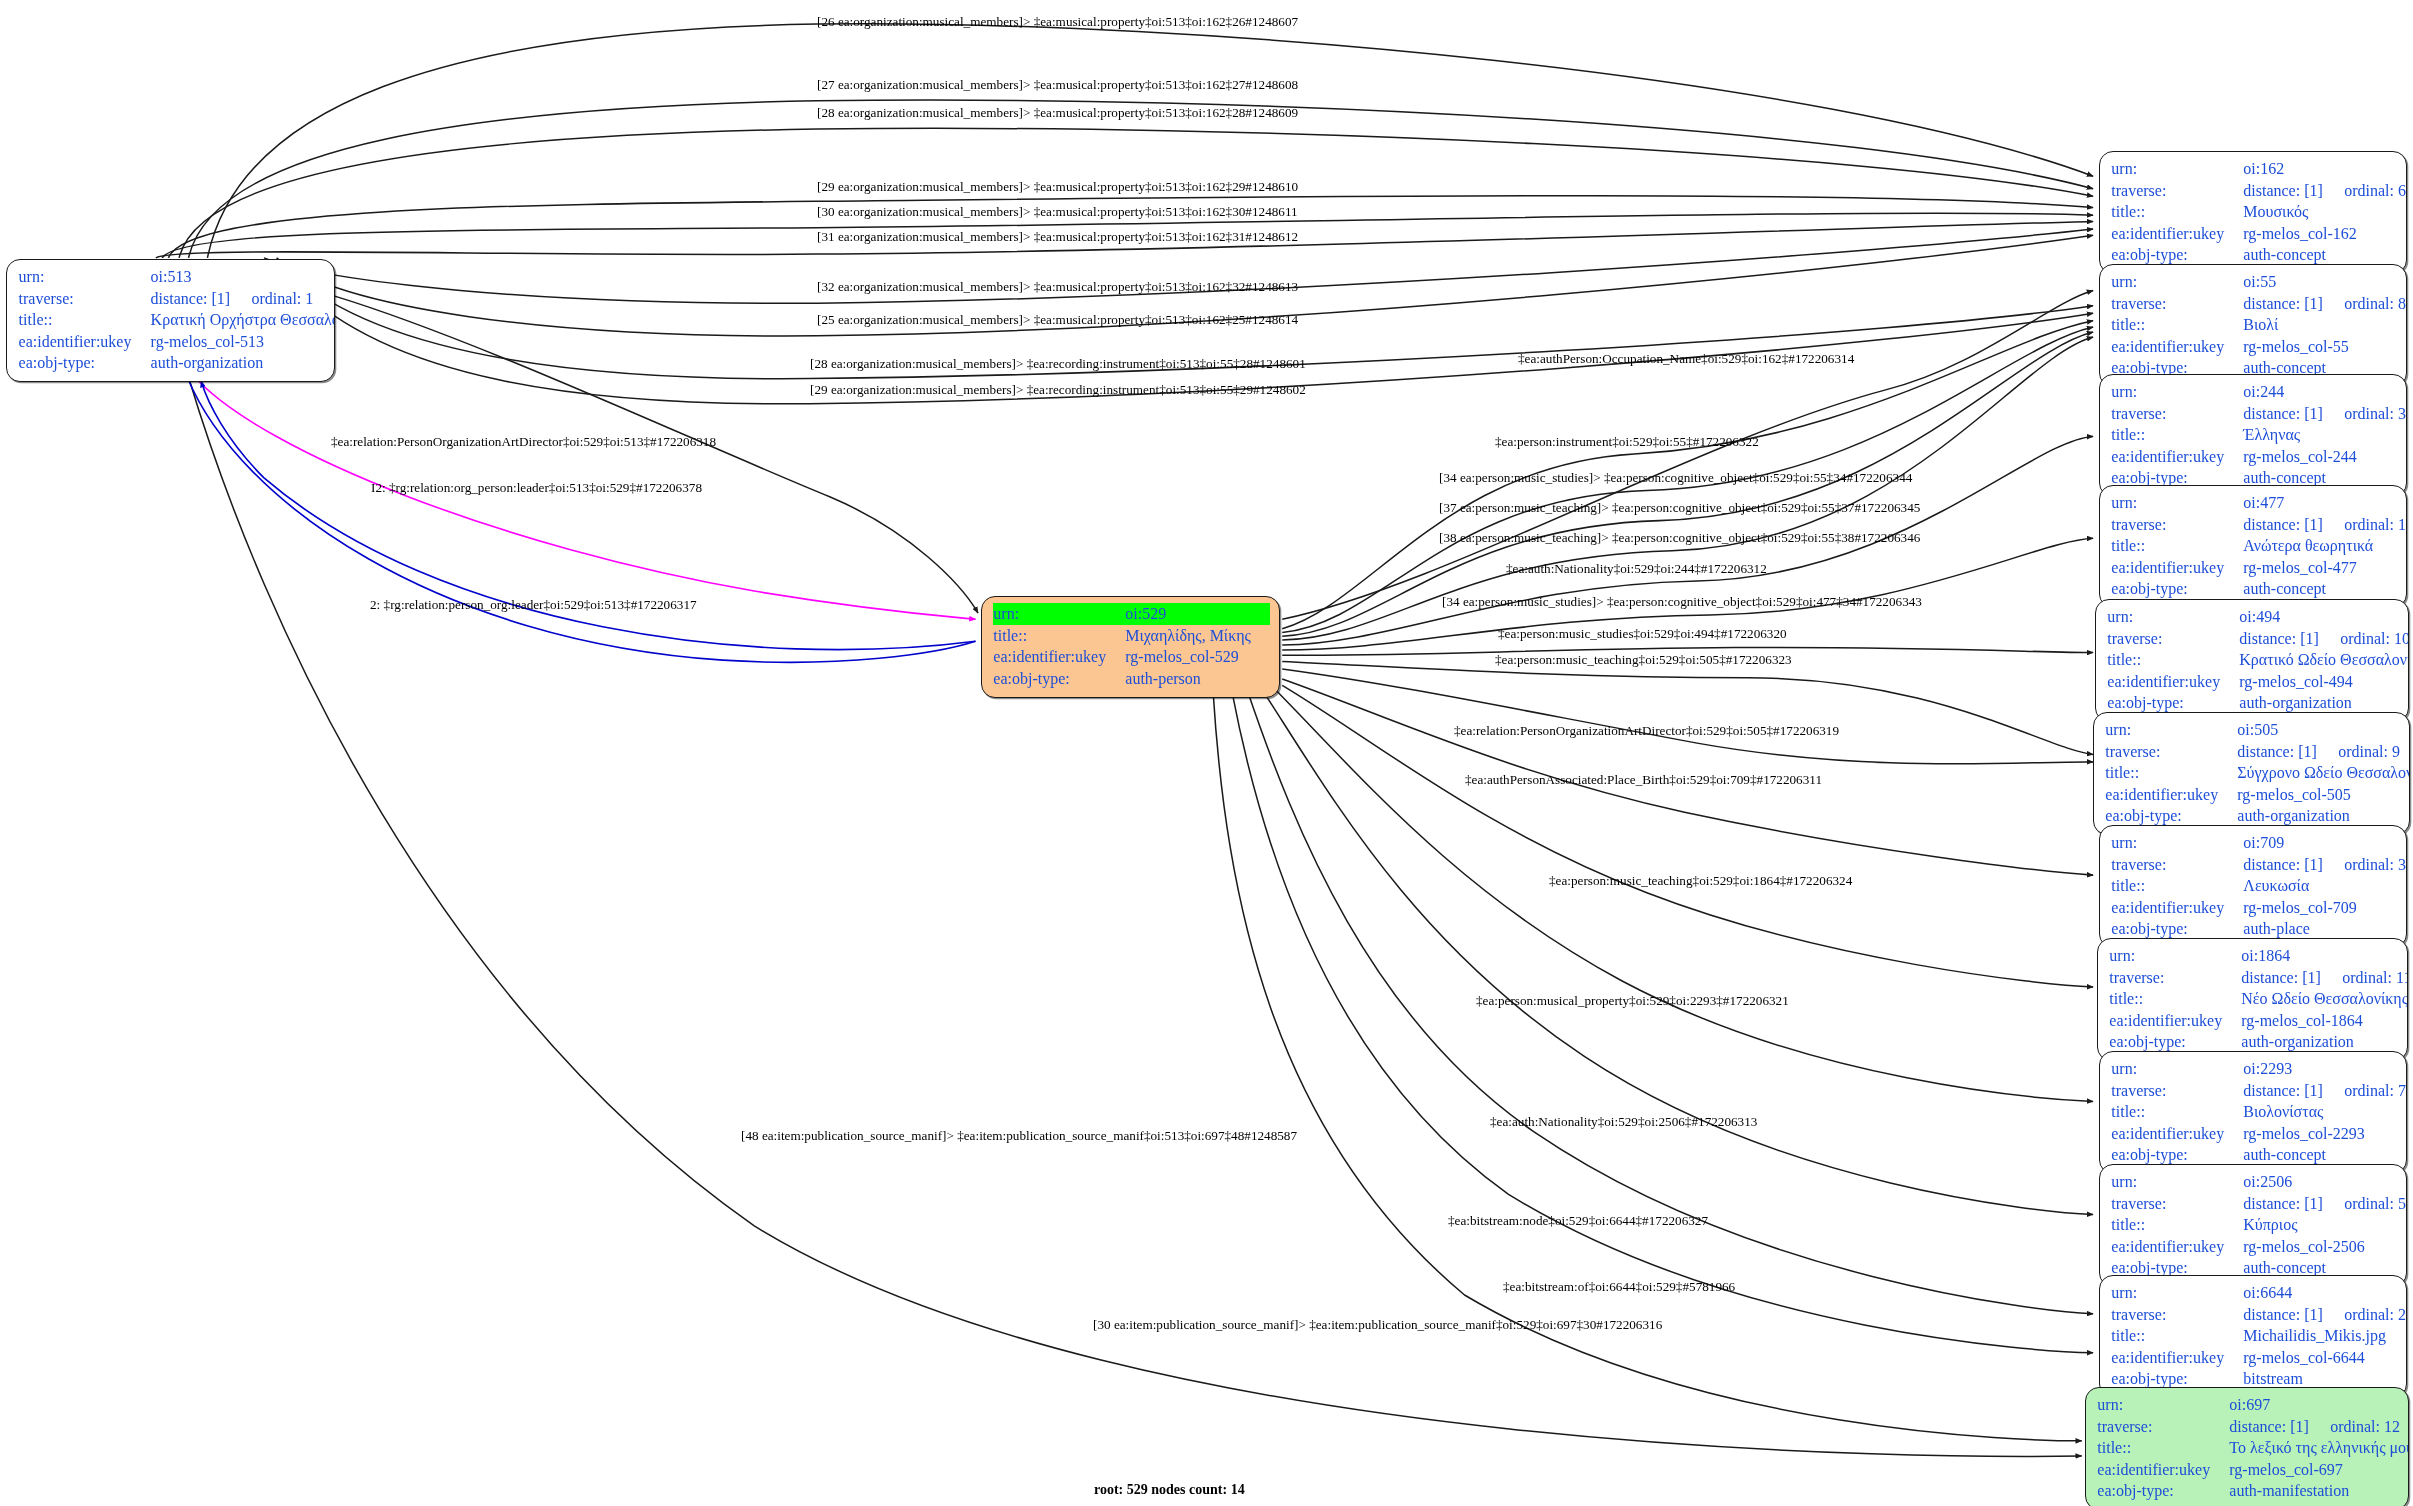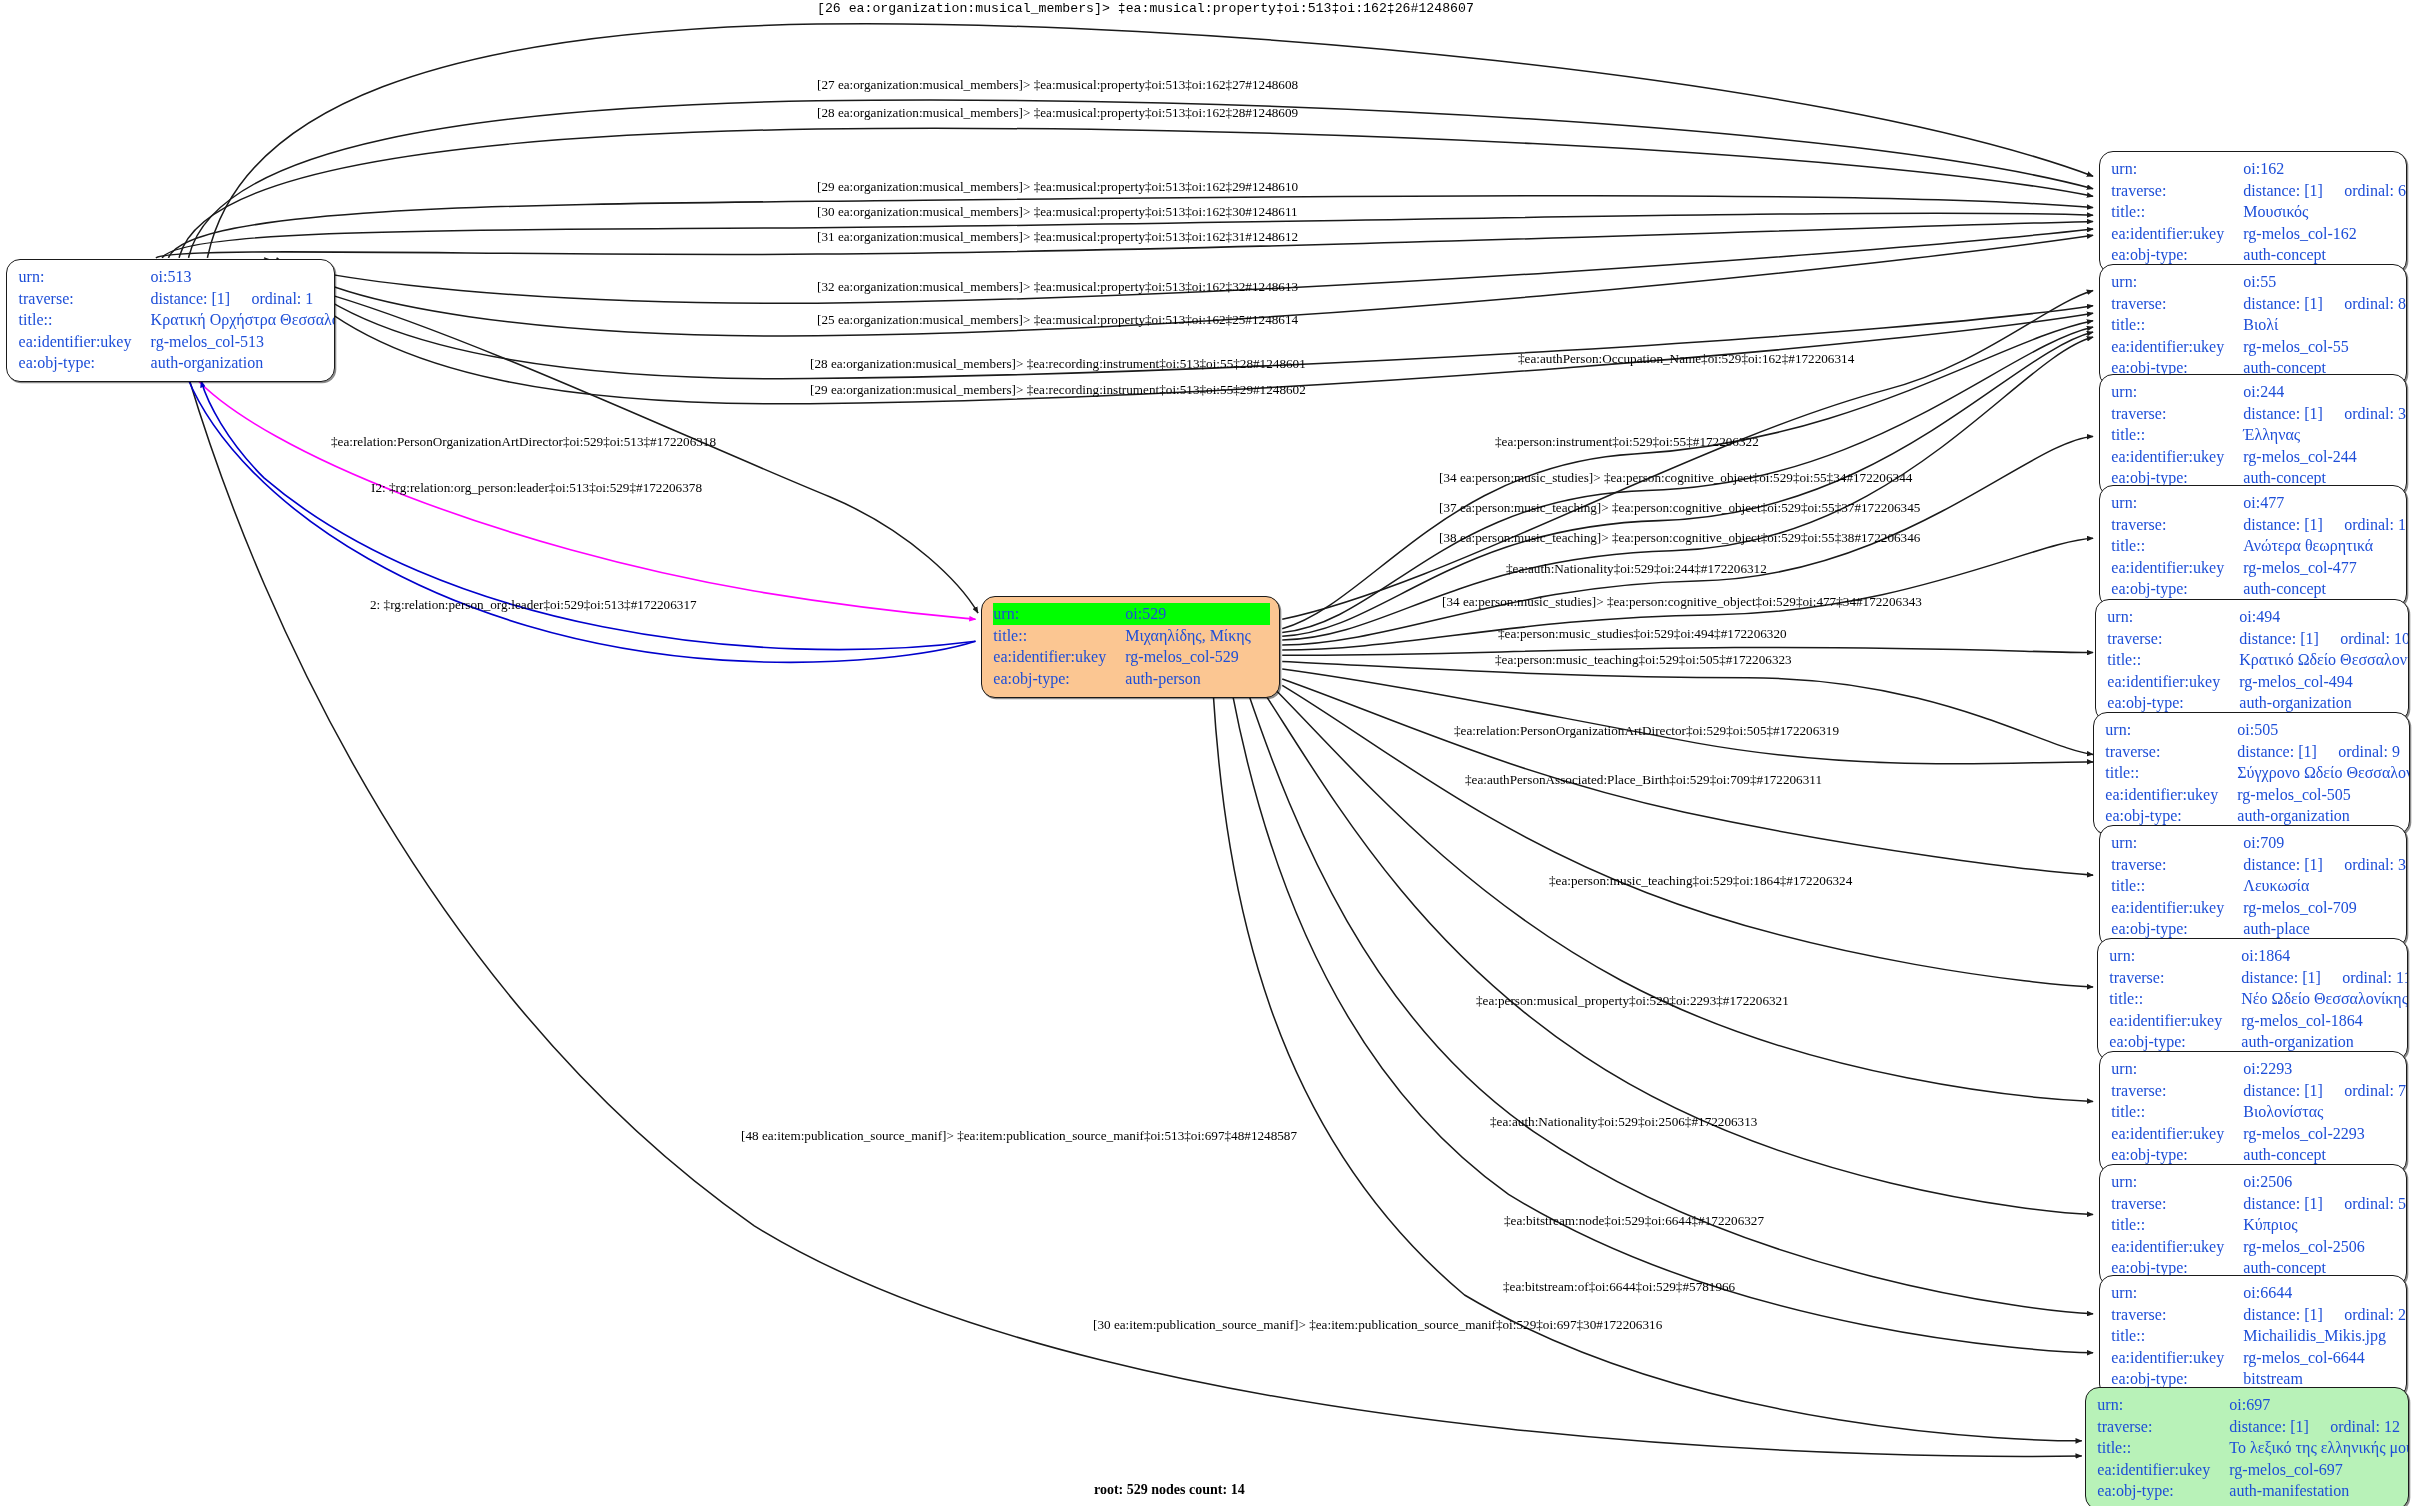--- a/index.html
+++ b/index.html
@@ -447,21 +447,21 @@
         <div class="row ">
           <span class="key">ea:obj-type:</span>
           <span class="val">auth-manifestation</span>
         </div>
       </div>
     </div>
 
   <div class="caption" style="left:1094px; top:1482px;">root: 529 nodes count: 14</div>
 
   <div id="label-host">
-      <div class="edge-label" style="left: 817px; top: 1px; font-family: Liberation Mono, monospace;">[26 ea:organization:musical_members]&gt; ‡ea:musical:property‡oi:513‡oi:162‡26#1248607</div>
+      <div class="edge-label" style="left: 817px; top: 14px;">[26 ea:organization:musical_members]&gt; ‡ea:musical:property‡oi:513‡oi:162‡26#1248607</div>
       <div class="edge-label" style="left: 817px; top: 77px;">[27 ea:organization:musical_members]&gt; ‡ea:musical:property‡oi:513‡oi:162‡27#1248608</div>
       <div class="edge-label" style="left: 817px; top: 105px;">[28 ea:organization:musical_members]&gt; ‡ea:musical:property‡oi:513‡oi:162‡28#1248609</div>
       <div class="edge-label" style="left: 817px; top: 179px;">[29 ea:organization:musical_members]&gt; ‡ea:musical:property‡oi:513‡oi:162‡29#1248610</div>
       <div class="edge-label" style="left: 817px; top: 204px;">[30 ea:organization:musical_members]&gt; ‡ea:musical:property‡oi:513‡oi:162‡30#1248611</div>
       <div class="edge-label" style="left: 817px; top: 229px;">[31 ea:organization:musical_members]&gt; ‡ea:musical:property‡oi:513‡oi:162‡31#1248612</div>
       <div class="edge-label" style="left: 817px; top: 279px;">[32 ea:organization:musical_members]&gt; ‡ea:musical:property‡oi:513‡oi:162‡32#1248613</div>
       <div class="edge-label" style="left: 817px; top: 312px;">[25 ea:organization:musical_members]&gt; ‡ea:musical:property‡oi:513‡oi:162‡25#1248614</div>
       <div class="edge-label" style="left: 810px; top: 356px;">[28 ea:organization:musical_members]&gt; ‡ea:recording:instrument‡oi:513‡oi:55‡28#1248601</div>
       <div class="edge-label" style="left: 810px; top: 382px;">[29 ea:organization:musical_members]&gt; ‡ea:recording:instrument‡oi:513‡oi:55‡29#1248602</div>
       <div class="edge-label" style="left: 1518px; top: 351px;">‡ea:authPerson:Occupation_Name‡oi:529‡oi:162‡#172206314</div>
@@ -474,19 +474,19 @@
       <div class="edge-label" style="left: 1439px; top: 530px;">[38 ea:person:music_teaching]&gt; ‡ea:person:cognitive_object‡oi:529‡oi:55‡38#172206346</div>
       <div class="edge-label" style="left: 1506px; top: 561px;">‡ea:auth:Nationality‡oi:529‡oi:244‡#172206312</div>
       <div class="edge-label" style="left: 1442px; top: 594px;">[34 ea:person:music_studies]&gt; ‡ea:person:cognitive_object‡oi:529‡oi:477‡34#172206343</div>
       <div class="edge-label" style="left: 1498px; top: 626px;">‡ea:person:music_studies‡oi:529‡oi:494‡#172206320</div>
       <div class="edge-label" style="left: 1495px; top: 652px;">‡ea:person:music_teaching‡oi:529‡oi:505‡#172206323</div>
       <div class="edge-label" style="left: 1454px; top: 723px;">‡ea:relation:PersonOrganizationArtDirector‡oi:529‡oi:505‡#172206319</div>
       <div class="edge-label" style="left: 1465px; top: 772px;">‡ea:authPersonAssociated:Place_Birth‡oi:529‡oi:709‡#172206311</div>
       <div class="edge-label" style="left: 1549px; top: 873px;">‡ea:person:music_teaching‡oi:529‡oi:1864‡#172206324</div>
       <div class="edge-label" style="left: 1476px; top: 993px;">‡ea:person:musical_property‡oi:529‡oi:2293‡#172206321</div>
       <div class="edge-label" style="left: 1490px; top: 1114px;">‡ea:auth:Nationality‡oi:529‡oi:2506‡#172206313</div>
-      <div class="edge-label" style="left: 1504px; top: 1213px;">‡ea:bitstream:node‡oi:529‡oi:6644‡#172206327</div>
+      <div class="edge-label" style="left: 1448px; top: 1213px;">‡ea:bitstream:node‡oi:529‡oi:6644‡#172206327</div>
       <div class="edge-label" style="left: 1503px; top: 1279px;">‡ea:bitstream:of‡oi:6644‡oi:529‡#5781966</div>
       <div class="edge-label" style="left: 741px; top: 1128px;">[48 ea:item:publication_source_manif]&gt; ‡ea:item:publication_source_manif‡oi:513‡oi:697‡48#1248587</div>
       <div class="edge-label" style="left: 1093px; top: 1317px;">[30 ea:item:publication_source_manif]&gt; ‡ea:item:publication_source_manif‡oi:529‡oi:697‡30#172206316</div>
     </div>
 </div>
 
 
 </body></html>

